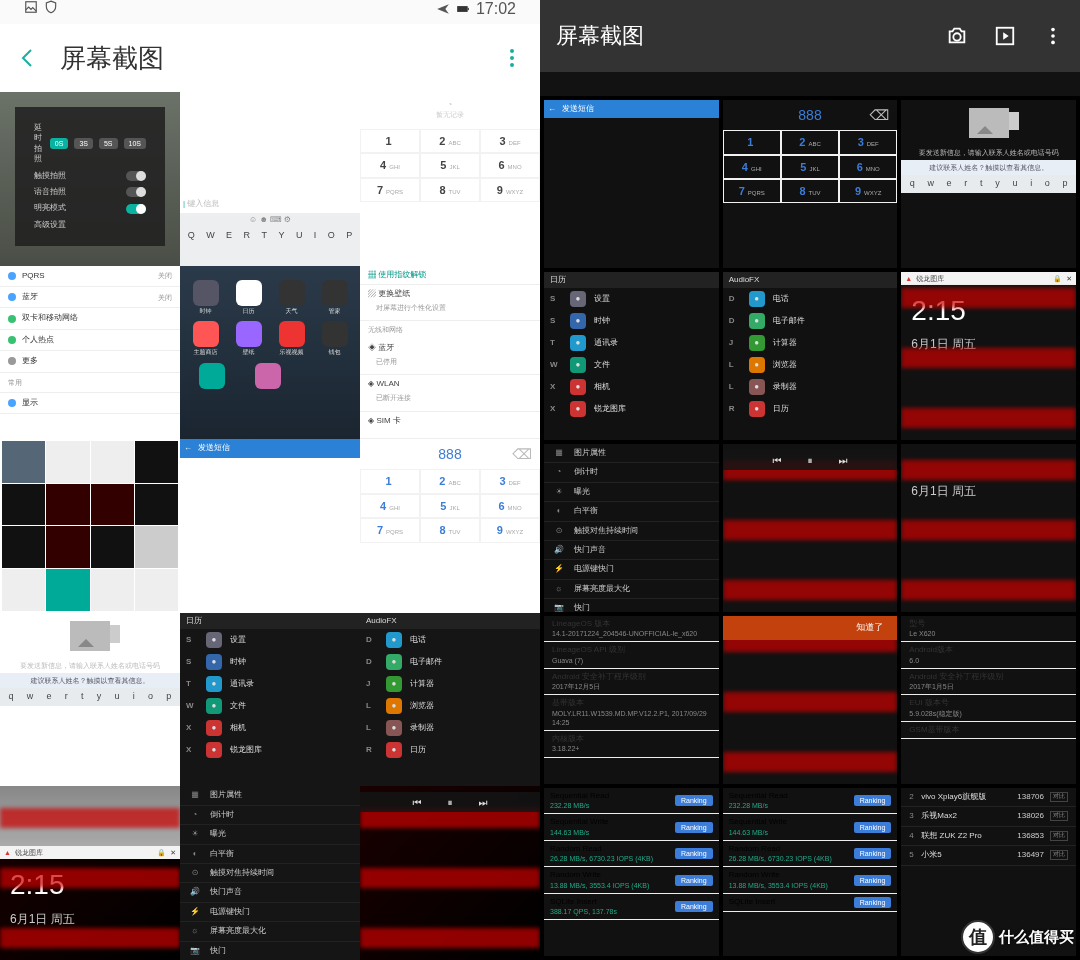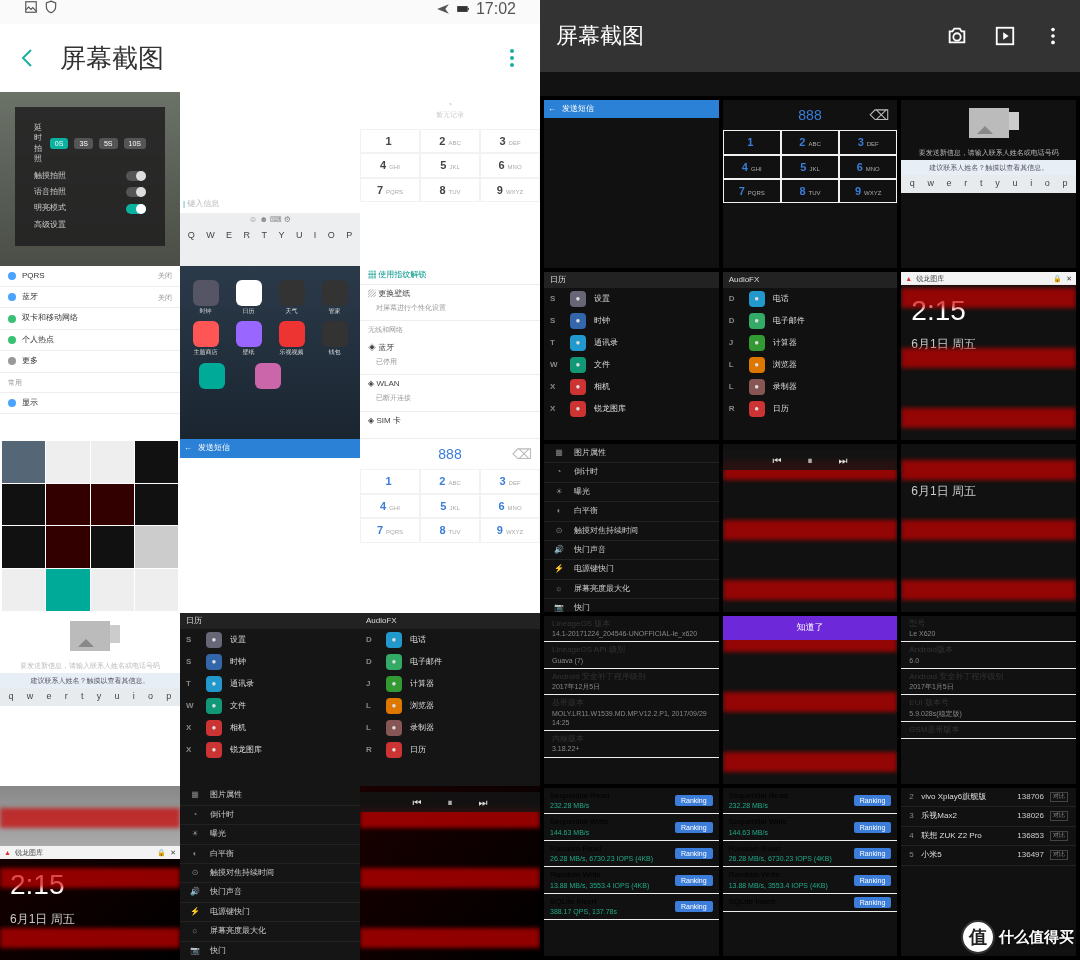--- a/index.html
+++ b/index.html
@@ -699,21 +699,21 @@
         <div class="sec">
           <div class="t">基带版本</div>
           <div class="v teal">MOLY.LR11.W1539.MD.MP.V12.2.P1, 2017/09/29 14:25</div>
         </div>
         <div class="sec">
           <div class="t">内核版本</div>
           <div class="v teal">3.18.22+</div>
         </div>
       </div>
   <div class="thumb redbg">
-   <div style="position:absolute;top:0;left:0;right:0;background:#6d28d9;color:#fff;text-align:center;padding:6px 24px;font-size:9px">知道了</div>
+   <div style="position:absolute;top:0;left:0;right:0;background:#c2410c;color:#fff;text-align:right;padding:6px 14px;font-size:9px">知道了</div>
   </div>
   <div class="thumb info" id="about-r2">
         <div class="sec">
           <div class="t">型号</div>
           <div class="v teal">Le X620</div>
         </div>
         <div class="sec">
           <div class="t">Android版本</div>
           <div class="v teal">6.0</div>
         </div>

